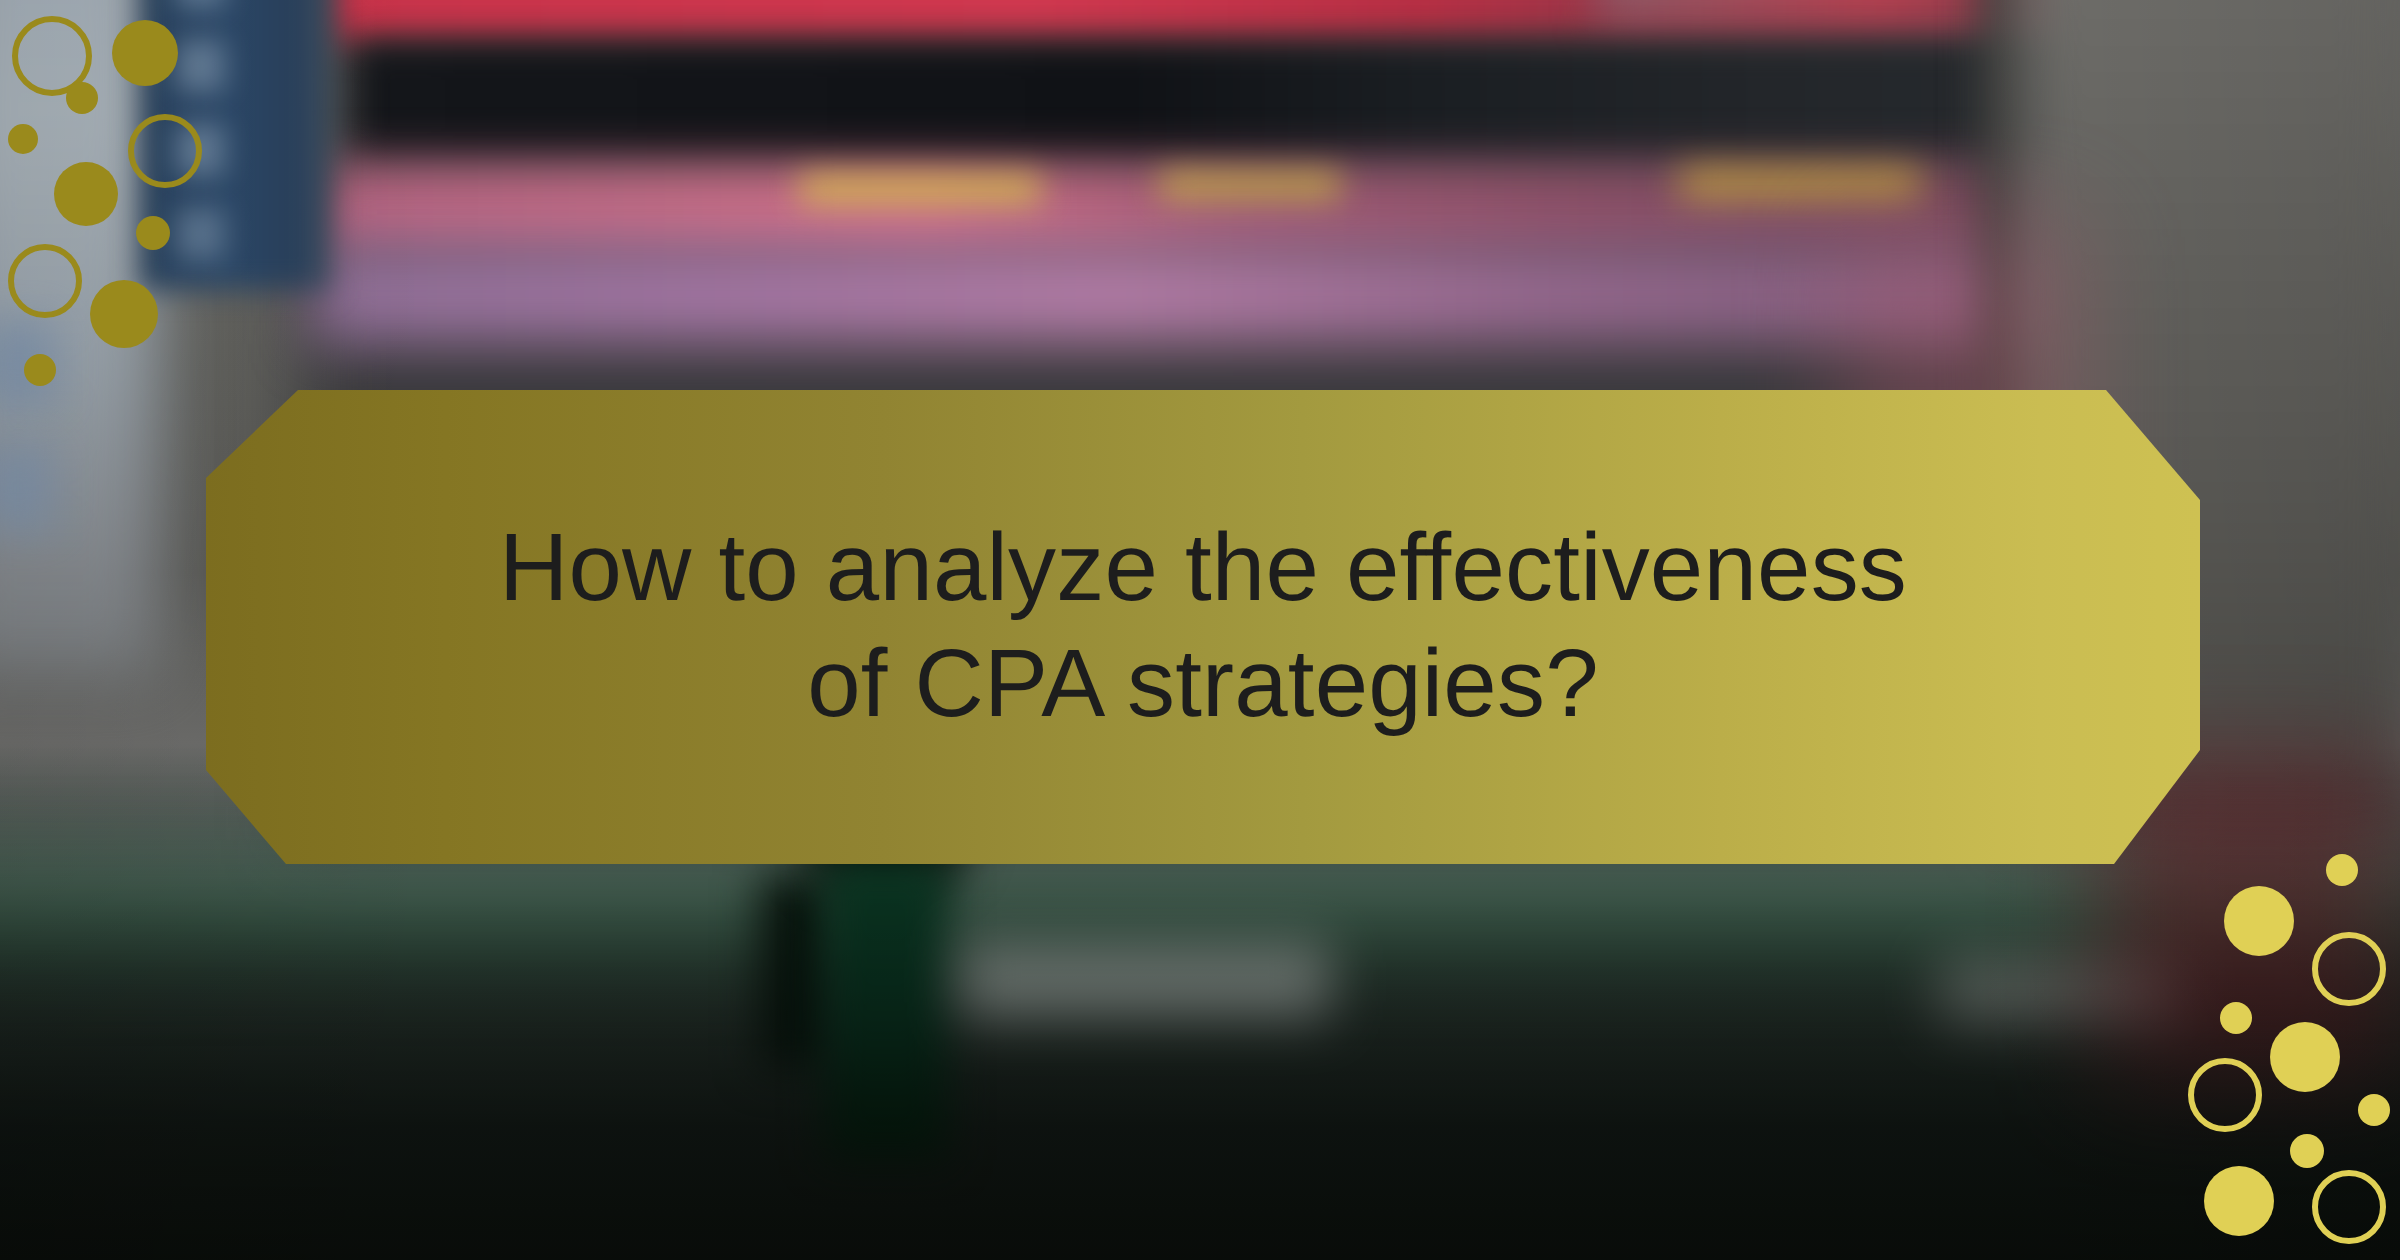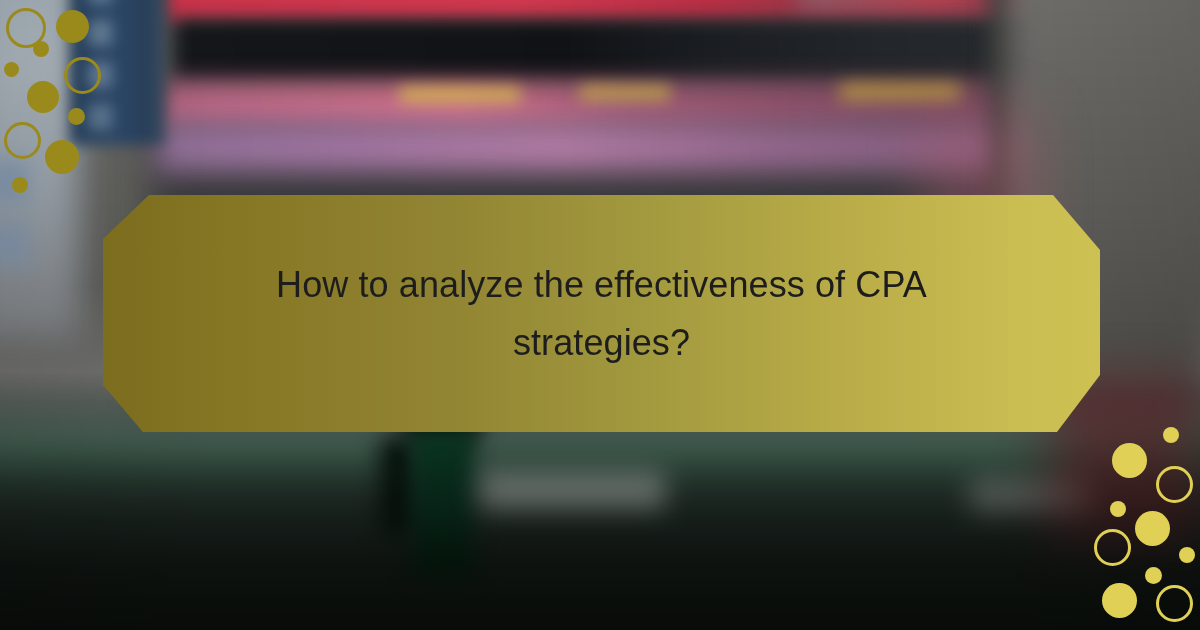--- a/index.html
+++ b/index.html
@@ -224,21 +224,21 @@
       0 44px
     );
     display:flex;
     align-items:center;
     justify-content:center;
   }
 
   .banner-text {
     width:720px;
     text-align:center;
-    font-size:36px;
+    font-size:48px;
     line-height:58px;
     font-weight:400;
     color:#1d1d1d;
     letter-spacing:.1px;
   }
 
 </style>
 </head>
 <body>
 

